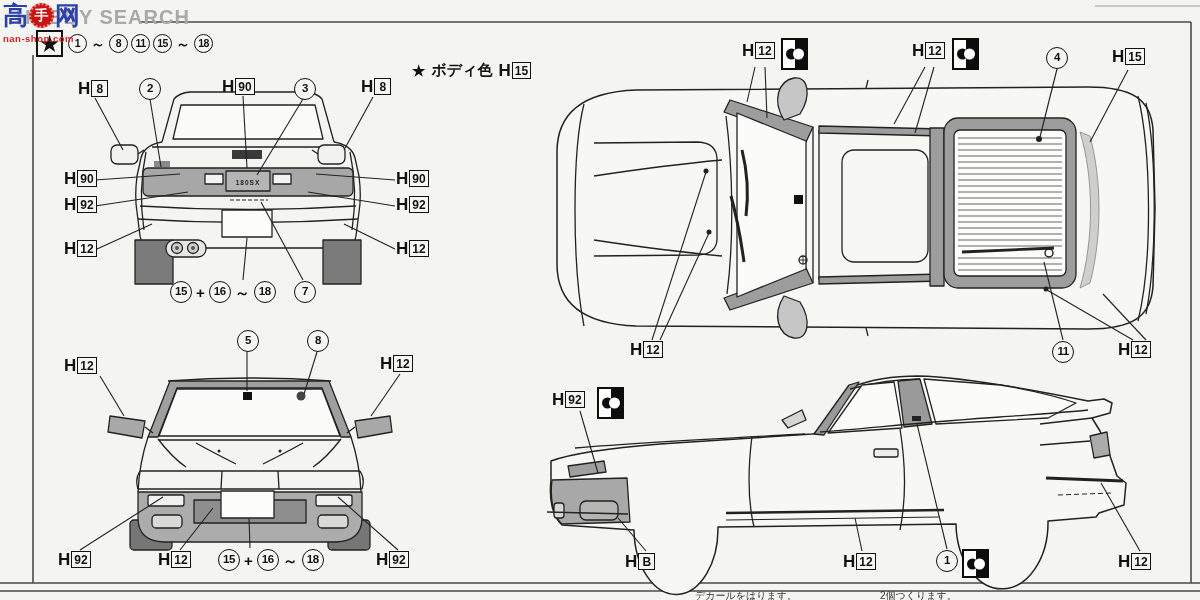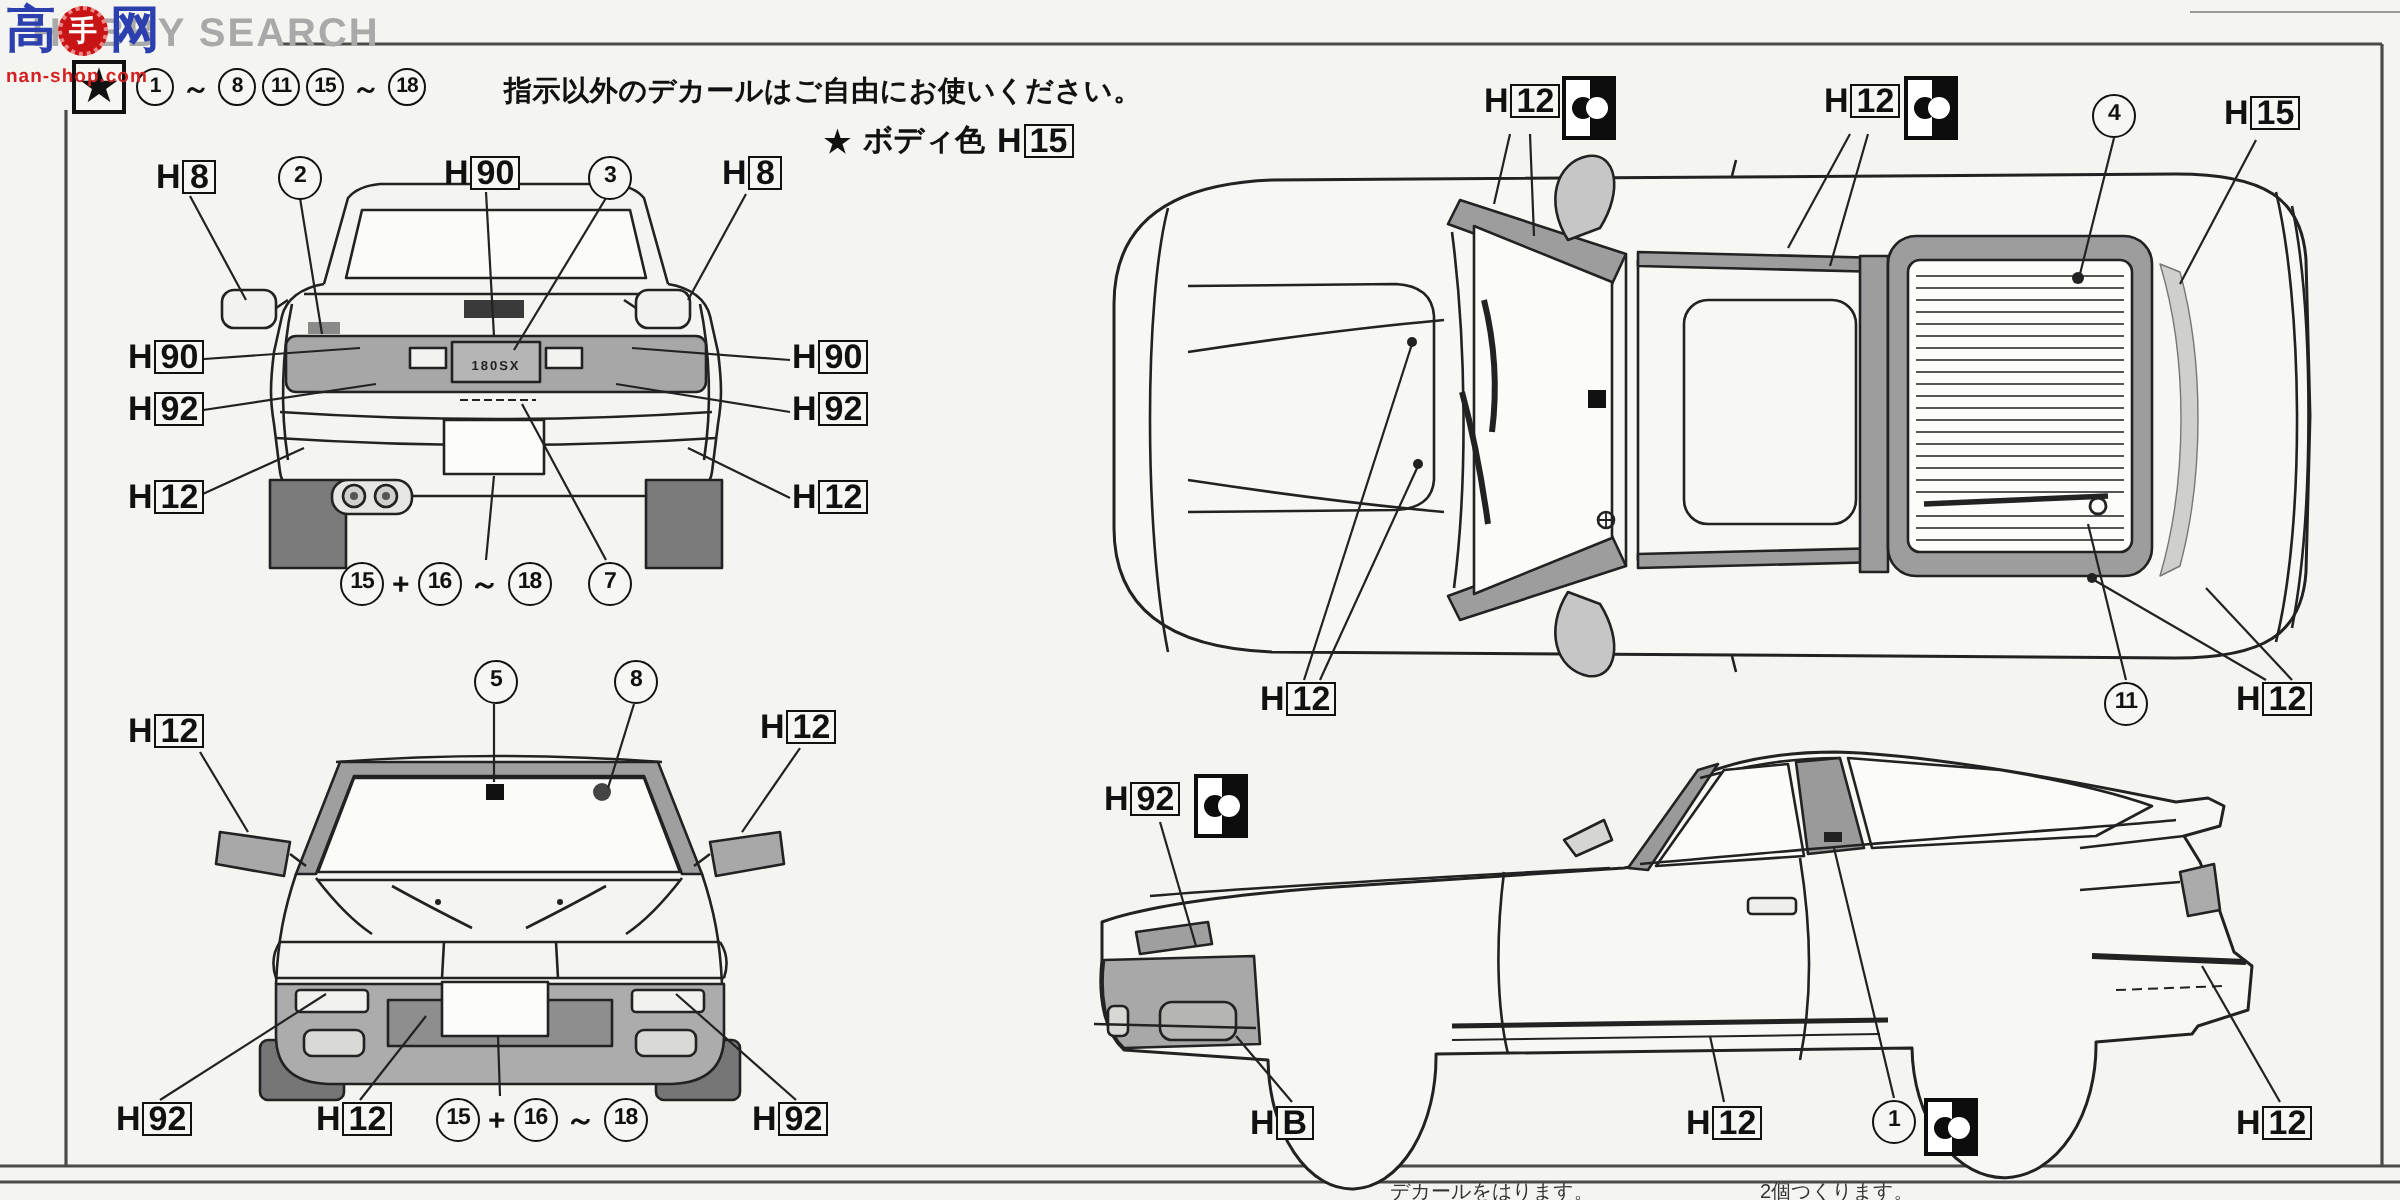--- a/index.html
+++ b/index.html
@@ -4,21 +4,21 @@
 <style>
   html,body{margin:0;padding:0;background:#e9e9e6;}
   .page{position:relative;width:1200px;height:600px;background:#f4f4f1;overflow:hidden;
         font-family:"Liberation Sans",sans-serif;color:#111;}
   svg.art{position:absolute;left:0;top:0;z-index:1;}
   svg.art text{font-family:"Liberation Sans",sans-serif;font-weight:bold;}
   .lbl{position:absolute;z-index:3;}
   .plabel{display:flex;align-items:center;gap:1px;font-weight:bold;}
   .ph{font-size:17px;line-height:1;}
   .pn{box-sizing:border-box;min-width:17px;height:17px;padding:0 2px;border:1.6px solid #111;
-      display:flex;align-items:center;justify-content:center;font-size:17px;font-weight:bold;
+      display:flex;align-items:center;justify-content:center;font-size:12px;font-weight:bold;
       background:#f6f6f3;line-height:1;}
   .circ{box-sizing:border-box;width:22px;height:22px;border:1.7px solid #111;border-radius:50%;
         display:flex;align-items:center;justify-content:center;font-weight:bold;font-size:11.5px;
         letter-spacing:-0.5px;background:#f6f6f3;line-height:1;}
   .cgroup{display:flex;align-items:center;gap:3px;font-weight:bold;font-size:15px;}
   .cgroup .circ{position:static;}
   .op{margin:0 1px;line-height:1;}
   .hseq{display:flex;align-items:center;gap:3px;font-weight:bold;font-size:14px;}
   .hseq .circ{position:static;width:19px;height:19px;font-size:10.5px;}
   .note{font-size:14px;font-weight:bold;letter-spacing:.3px;white-space:nowrap;}
@@ -256,21 +256,20 @@
   <div class="lbl starbox" style="left:36px;top:30px">★</div>
   <div class="lbl hseq" style="left:68px;top:34px">
     <span class="circ">1</span>
     <span class="op">～</span>
     <span class="circ">8</span>
     <span class="circ">11</span>
     <span class="circ">15</span>
     <span class="op">～</span>
     <span class="circ">18</span>
   </div>
-  <div class="lbl note" style="left:252px;top:37px">指示以外のデカールはご自由にお使いください。</div>
   <div class="lbl bodycolor" style="left:412px;top:61px">
     <span>★</span>
     <span>ボディ色</span>
     <span class="plabel">
         <span class="ph">H</span>
         <span class="pn">15</span>
       </span>
   </div>
 
   <div class="lbl plabel" style="left:78px;top:80px">

